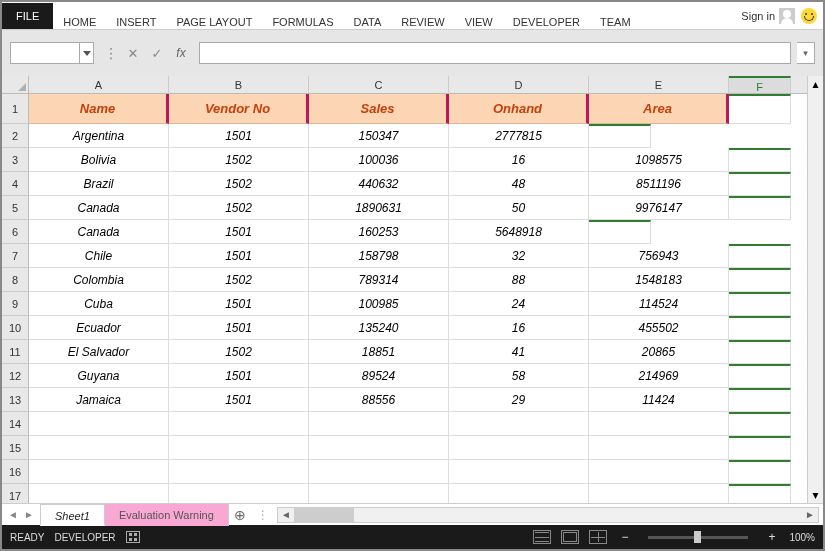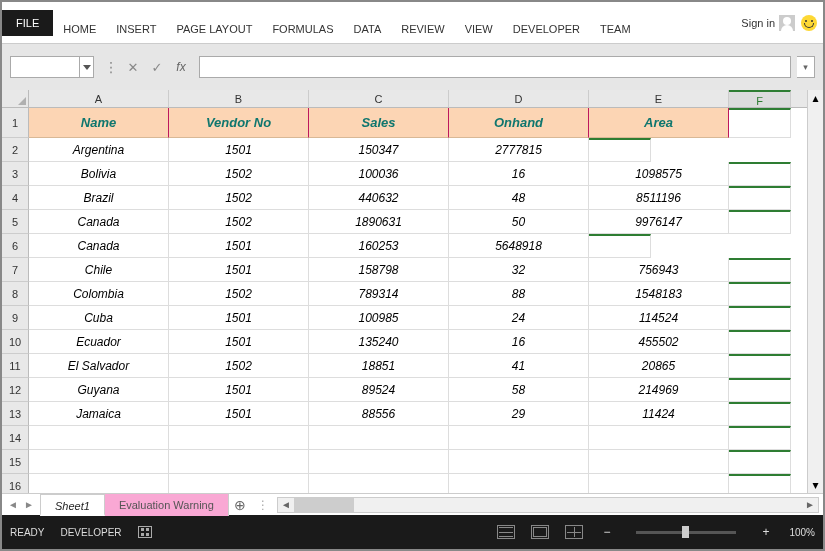--- a/index.html
+++ b/index.html
@@ -1,19 +1,19 @@
 <!DOCTYPE html>
 <html><head>
 <meta charset="utf-8">
 <style>
   * { box-sizing: border-box; margin: 0; padding: 0; }
   body { font-family: "Segoe UI", Arial, sans-serif; font-size: 12px; background: #fff; width: 825px; height: 551px; overflow: hidden; border: 2px solid #888; display: flex; flex-direction: column; }
   
   
-  .ribbon { background: #fff; display: flex; align-items: center; height: 42px; border-bottom: 1px solid #ccc; user-select: none; }
+  .ribbon { background: #fff; display: flex; align-items: center; height: 28px; border-bottom: 1px solid #ccc; user-select: none; }
   .ribbon .tab { padding: 6px 10px; height: 26px; line-height: 26px; font-size: 11px; cursor: pointer; }
   .ribbon .tab.file { background: #1a1a1a; color: #fff; font-weight: 400; padding: 0 14px; }
   .ribbon .tab.normal { color: #333; }
   .ribbon .spacer { flex: 1; }
   .ribbon .signin { font-size: 11px; color: #333; padding-right: 6px; display:flex; align-items:center; gap:4px;}
   .avatar { width:16px; height:16px; background:#ccc; display:inline-block; position:relative;}
   .avatar::before { content:""; position:absolute; width:8px; height:8px; border-radius:50%; background:#fff; top:2px; left:4px;}
   .avatar::after { content:""; position:absolute; width:12px; height:6px; border-radius:6px 6px 0 0; background:#fff; bottom:0; left:2px;}
   .smiley { width:16px; height:16px; border-radius:50%; background:#fdd835; margin-right:6px; position:relative; display:inline-block;}
   .smiley::before { content:""; position:absolute; width:2px; height:2px; background:#333; border-radius:50%; top:5px; left:4px; box-shadow:6px 0 #333;}
@@ -39,21 +39,21 @@
   .corner::after{content:"";position:absolute;right:2px;bottom:2px;width:0;height:0;border-right:8px solid #b0b0b0;border-top:8px solid transparent;}
   .colhdr { text-align:center; font-size:11px; color:#333; border-right:1px solid #ccc; border-bottom:1px solid #bbb; line-height:18px; background:#e8e8e8;}
   .colA{width:140px;} .colB{width:140px;} .colC{width:140px;} .colD{width:140px;} .colE{width:140px;}
   .colF{width:62px; background:#dcdcdc; border-top:2px solid #2e7d32; color:#2e7d32;}
   .colrest{flex:1;}
   
   .body-rows { position:relative; }
   .row { display:flex; height:24px; }
   .rowhdr { width:27px; background:#e8e8e8; border-right:1px solid #bbb; border-bottom:1px solid #ccc; text-align:center; font-size:11px; color:#333; line-height:24px;}
   .cell { border-right:1px solid #ddd; border-bottom:1px solid #ddd; text-align:center; font-size:12px; font-style:italic; line-height:24px; overflow:hidden; white-space:nowrap;}
-  .hdr-cell { background:#fcd5b4; color:#0f766e; font-weight:bold; font-style:italic; font-size:13px; border-right:1px solid #be185d; border-bottom:1px solid #d8b896; line-height:30px;}
+  .hdr-cell { background:#fcd5b4; color:#c2410c; font-weight:bold; font-style:italic; font-size:13px; border-right:3px solid #be185d; border-bottom:1px solid #d8b896; line-height:30px;}
   .row.header { height:30px;}
   .row.header .rowhdr{line-height:30px;}
   .cell.colF { background:#fff;}
   .cell.empty { font-style:normal;}
   
   .vscroll { position:absolute; right:0; top:0; bottom:0; width:16px; background:#f0f0f0; border-left:1px solid #ccc; display:flex; flex-direction:column;}
   .vscroll .btn{height:16px; display:flex;align-items:center;justify-content:center;cursor:pointer;}
   .vscroll .track{flex:1;}
   
   
@@ -63,21 +63,21 @@
   .sheet-tab { padding:0 14px; height:22px; line-height:22px; font-size:11px; border-right:1px solid #ccc; cursor:pointer; background:#f9a8d4; color:#555;}
   .sheet-tab.active { background:#fff; border-bottom:2px solid #fff; font-style:italic; color:#222; border-top:1px solid #ccc; border-left:1px solid #ccc; position:relative; top:0px;}
   .add-sheet { width:22px; text-align:center; font-size:14px; color:#666; cursor:pointer;}
   .hgrip { padding:0 6px; color:#aaa; font-size:12px; letter-spacing:-2px;}
   .hscroll { flex:1; height:16px; background:#f0f0f0; border:1px solid #ccc; margin:0 4px; display:flex; align-items:center;}
   .hscroll .hbtn{width:16px;text-align:center;color:#666;cursor:pointer;font-size:10px;}
   .hscroll .htrack{flex:1;height:14px;position:relative;}
   .hscroll .hthumb{position:absolute;left:0;top:0;height:14px;width:60px;background:#cdcdcd;}
   
   
-  .status { height:34px; background:#1a1a1a; color:#ddd; display:flex; align-items:center; font-size:10px; padding:0 8px; gap:16px;}
+  .status { height:24px; background:#1a1a1a; color:#ddd; display:flex; align-items:center; font-size:10px; padding:0 8px; gap:10px;}
   .status .sp{flex:1;}
   .view-btn { width:18px; height:14px; border:1px solid #888; cursor:pointer; display:inline-block; position:relative;}
   .view-btn.v1::after{content:"";position:absolute;inset:1px;background:linear-gradient(#888,#888) 0 0/100% 1px no-repeat,linear-gradient(#888,#888) 0 50%/100% 1px no-repeat,linear-gradient(#888,#888) 0 100%/100% 1px no-repeat;}
   .view-btn.v2::after{content:"";position:absolute;inset:1px;border:1px solid #888;}
   .view-btn.v3::after{content:"";position:absolute;inset:1px;background:linear-gradient(#888,#888) 50% 0/1px 100% no-repeat,linear-gradient(#888,#888) 0 50%/100% 1px no-repeat;}
   .zoom-slider { width:100px; height:3px; background:#555; position:relative; margin:0 6px;}
   .zoom-slider .knob{position:absolute; width:7px; height:12px; background:#ccc; top:-5px; left:46px;}
   .zoom-btn{cursor:pointer; padding:0 4px; font-size:12px;}
   .macroicon{width:14px;height:12px;border:1px solid #aaa;position:relative;display:inline-block;}
   .macroicon::after{content:"";position:absolute;left:2px;top:1px;width:3px;height:3px;background:#aaa;box-shadow:5px 0 #aaa,0 5px #aaa,5px 5px #aaa;}

